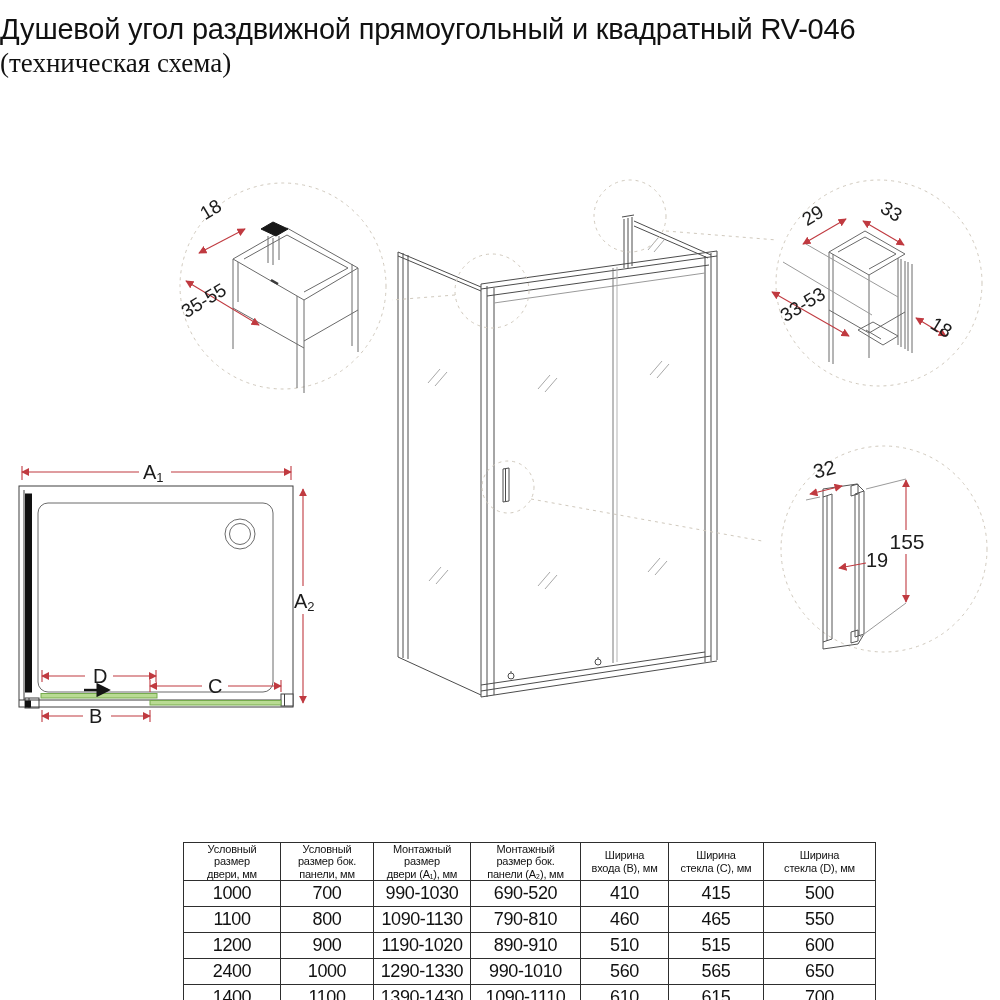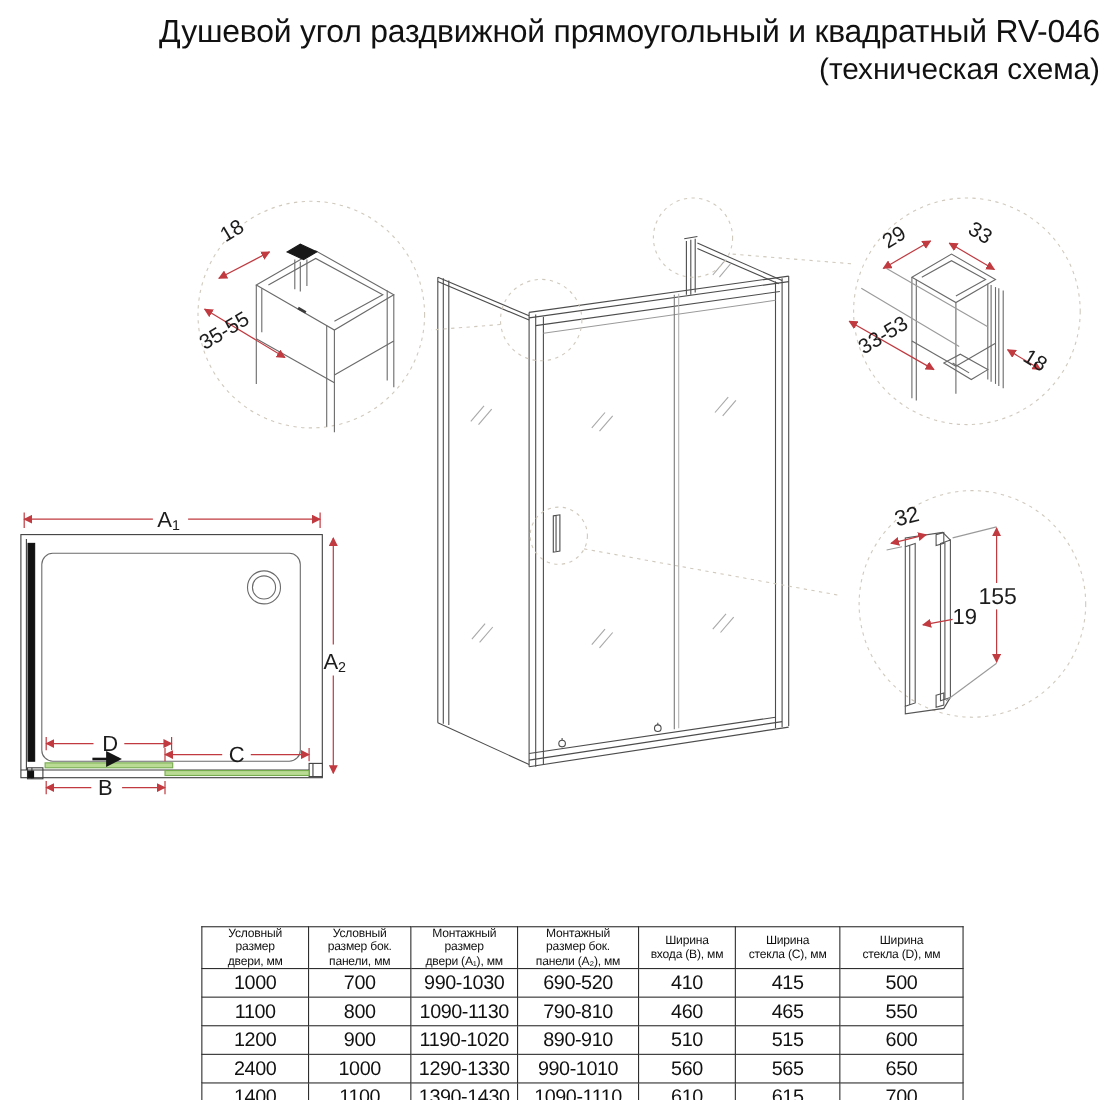--- a/index.html
+++ b/index.html
@@ -1,20 +1,20 @@
 <!DOCTYPE html>
 <html><head>
 <meta charset="utf-8">
 <style>
   html,body{margin:0;padding:0;background:#fff;}
   #page{position:relative;width:1000px;height:1000px;background:#fff;overflow:hidden;
         font-family:"Liberation Sans","DejaVu Sans",sans-serif;color:#111;}
-  #title{position:absolute;left:0;top:12px;width:1000px;text-align:right;}
+  #title{position:absolute;left:0;top:12px;width:1000px;text-align:left;}
   #title .l1{font-size:29px;letter-spacing:-0.2px;line-height:1.2;}
-  #title .l2{font-size:27px;line-height:1.25;}
+  #title .l2{font-size:27px;line-height:1.25;font-family:Liberation Serif, serif;}
   svg{position:absolute;left:0;top:0;}
   svg text{font-family:"Liberation Sans","DejaVu Sans",sans-serif;fill:#1c1c1c;}
   table.spec{position:absolute;left:183px;top:842px;width:692px;border-collapse:collapse;
              table-layout:fixed;background:#fff;}
   table.spec th,table.spec td{border:1.4px solid #2e2e2e;text-align:center;vertical-align:middle;
              padding:0 1px;overflow:hidden;}
   table.spec th{height:37px;font-size:11px;font-weight:normal;line-height:1.12;white-space:pre-line;
              letter-spacing:-0.2px;}
   table.spec td{height:25px;font-size:18px;letter-spacing:-0.4px;}
 </style>

